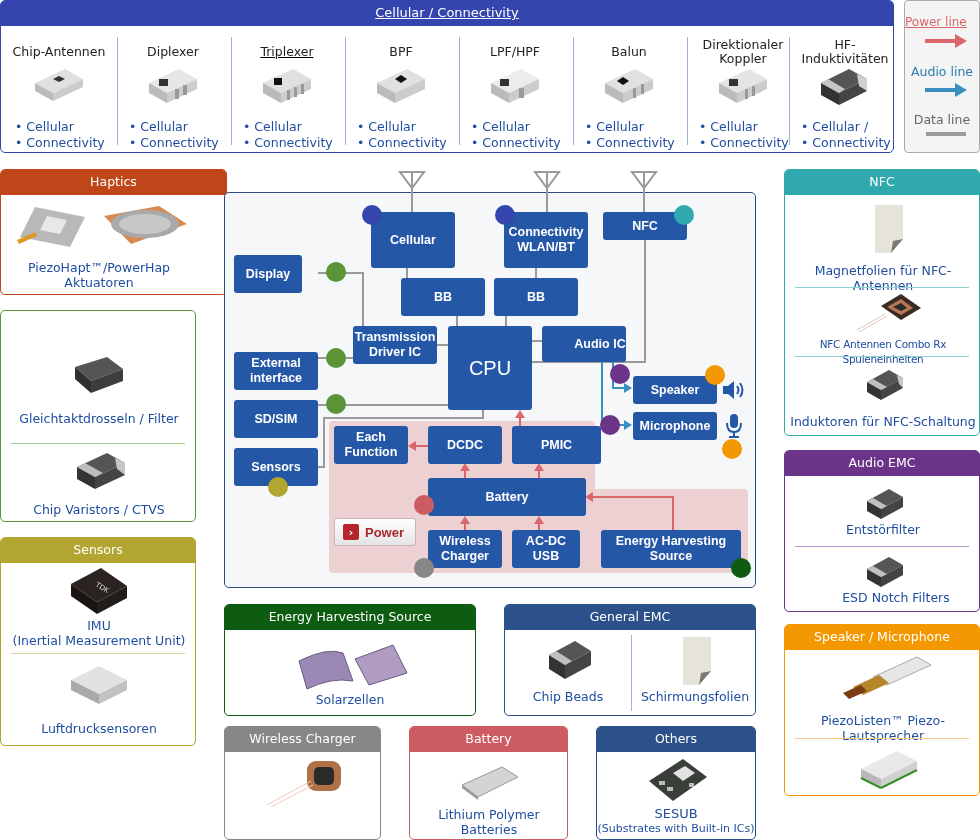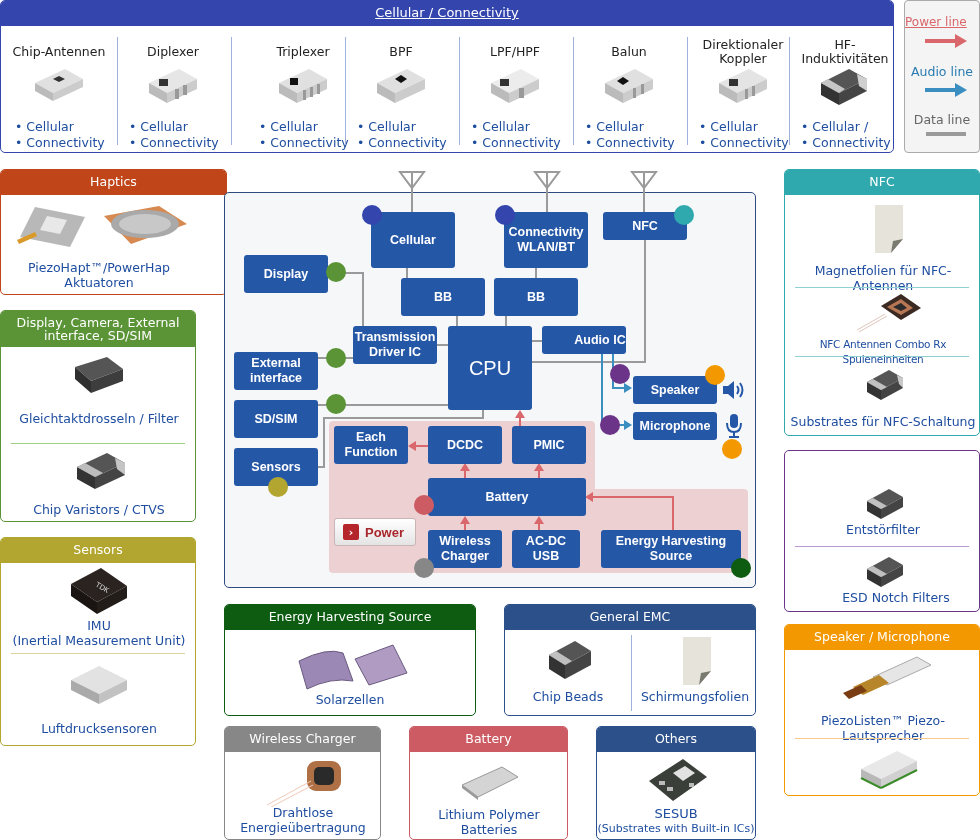--- a/index.html
+++ b/index.html
@@ -49,21 +49,21 @@
           <polygon points="22,28 52,14 52,24 22,38" fill="#ccc"></polygon>
           <rect x="14" y="14" width="9" height="7" fill="#333"></rect>
           <rect x="30" y="24" width="4" height="10" fill="#999"></rect>
           <rect x="38" y="20" width="4" height="10" fill="#999"></rect>
         </svg>
         <div class="cell-list">
           <div style="cursor: pointer;">Cellular</div>
           <div style="cursor: pointer;">Connectivity</div>
         </div>
       </div>
-      <div class="cell-col" style="left: 248px;">
+      <div class="cell-col" style="left: 232px; text-decoration: underline;">
         <div class="cell-title">Triplexer</div>
         <svg width="56" height="42" style="position: absolute; left: 26px; top: 28px;">
           <polygon points="4,18 34,4 52,14 22,28" fill="#e0e0e0"></polygon>
           <polygon points="4,18 22,28 22,38 4,28" fill="#bbb"></polygon>
           <polygon points="22,28 52,14 52,24 22,38" fill="#ccc"></polygon>
           <rect x="15" y="13" width="8" height="7" fill="#111"></rect>
           <rect x="28" y="25" width="3" height="10" fill="#999"></rect>
           <rect x="35" y="22" width="3" height="10" fill="#999"></rect>
           <rect x="42" y="19" width="3" height="10" fill="#999"></rect>
         </svg>
@@ -177,21 +177,20 @@
     </svg>
   <svg class="abs" style="left:98px;top:34px;" width="90" height="50">
       <polygon points="5,12 60,2 88,20 32,40" fill="#d68a52"></polygon>
       <ellipse cx="46" cy="20" rx="34" ry="14" fill="#a9a9a9"></ellipse>
       <ellipse cx="46" cy="20" rx="26" ry="10" fill="#c8c8c8"></ellipse>
     </svg>
   <div class="abs link" style="left: 10px; width: 176px; top: 90px; white-space: pre-line;">PiezoHapt™/PowerHap Aktuatoren</div>
 </div>
 
 <div class="panel" style="left:0;top:310px;width:196px;height:212px;border-color:#5a9436;">
-  <div class="panel-head" style="background:#5a9436;height:36px;font-size:12.5px;line-height:13px;padding-top:5px;">Display, Camera, External interface, SD/SIM</div>
   <svg class="abs" style="left:70px;top:42px;" width="56" height="44">
       <polygon points="4,14 36,4 52,16 20,28" fill="#555"></polygon>
       <polygon points="4,14 20,28 20,40 4,26" fill="#2f2f2f"></polygon>
       <polygon points="20,28 52,16 52,28 20,40" fill="#3d3d3d"></polygon>
     </svg>
   <div class="abs link" style="left: 4px; width: 188px; top: 100px; white-space: pre-line;">Gleichtaktdrosseln / Filter</div>
   <div class="sep" style="left:10px;width:174px;top:132px;background:#9ecf85;"></div>
   <svg class="abs" style="left:72px;top:138px;" width="56" height="44">
       <polygon points="4,18 34,4 52,14 22,28" fill="#555"></polygon>
       <polygon points="4,18 22,28 22,40 4,30" fill="#333"></polygon>
@@ -238,24 +237,25 @@
     </svg>
   <div class="abs link" style="left: 0px; width: 196px; top: 167px; font-size: 10.5px; letter-spacing: -0.3px; white-space: pre-line;">NFC Antennen Combo Rx Spuleneinheiten</div>
   <div class="sep" style="left:10px;width:174px;top:186px;background:#8fd1d3;"></div>
   <svg class="abs" style="left:78px;top:196px;" width="42" height="36">
       <polygon points="4,16 26,4 40,12 18,24" fill="#555"></polygon>
       <polygon points="4,16 18,24 18,34 4,26" fill="#333"></polygon>
       <polygon points="18,24 40,12 40,22 18,34" fill="#444"></polygon>
       <polygon points="4,16 10,13 24,21 18,24" fill="#c0c0c0"></polygon>
       <polygon points="34,9 40,12 40,22 36,18" fill="#c8c8c8"></polygon>
     </svg>
-  <div class="abs link" style="left: 2px; width: 192px; top: 244px; white-space: pre-line;">Substrates für NFC-Schaltung</div>
+  <div class="abs link" style="left: 2px; width: 192px; top: 244px; white-space: pre-line;">Induktoren für NFC-Schaltung</div>
 </div>
 
 <div class="panel" style="left:784px;top:450px;width:196px;height:162px;border-color:#6b3488;">
+  <div class="panel-head" style="background:#6b3488;height:25px;">Audio EMC</div>
   <svg class="abs" style="left:78px;top:34px;" width="42" height="36">
       <polygon points="4,16 26,4 40,12 18,24" fill="#555"></polygon>
       <polygon points="4,16 18,24 18,34 4,26" fill="#333"></polygon>
       <polygon points="18,24 40,12 40,22 18,34" fill="#444"></polygon>
       <polygon points="4,16 10,13 24,21 18,24" fill="#c0c0c0"></polygon>
     </svg>
   <div class="abs link" style="left: 2px; width: 192px; top: 71px; white-space: pre-line;">Entstörfilter</div>
   <div class="sep" style="left:10px;width:174px;top:95px;background:#b999cc;"></div>
   <svg class="abs" style="left:78px;top:102px;" width="42" height="36">
       <polygon points="4,16 26,4 40,12 18,24" fill="#555"></polygon>
@@ -358,37 +358,37 @@
 <div class="pline" style="left:588px;top:496px;width:86px;height:2px;"></div>
 <div class="pline" style="left:672px;top:496px;width:2px;height:36px;"></div>
 <svg class="abs" style="left:585px;top:492px;" width="8" height="10">
     <polygon points="8,0 0,5 8,10" fill="#d9676b"></polygon>
   </svg>
 
 <div class="blk" style="left: 371px; top: 212px; width: 84px; height: 56px; white-space: pre-line;">Cellular</div>
 <div class="blk" style="left:504px;top:212px;width:84px;height:56px;white-space:pre-line;">Connectivity
 WLAN/BT</div>
 <div class="blk" style="left: 603px; top: 212px; width: 84px; height: 28px; white-space: pre-line;">NFC</div>
-<div class="blk" style="left: 244px; top: 255px; width: 84px; height: 38px; white-space: pre-line;">Display</div>
+<div class="blk" style="left: 234px; top: 255px; width: 68px; height: 38px; white-space: pre-line;">Display</div>
 <div class="blk" style="left: 401px; top: 278px; width: 84px; height: 38px; white-space: pre-line;">BB</div>
 <div class="blk" style="left: 494px; top: 278px; width: 84px; height: 38px; white-space: pre-line;">BB</div>
 <div class="blk" style="left:353px;top:326px;width:84px;height:38px;white-space:pre-line;">Transmission
 Driver IC</div>
 <div class="blk" style="left: 448px; top: 326px; width: 84px; height: 84px; font-size: 20px; font-weight: normal; white-space: pre-line;">CPU</div>
-<div class="blk" style="left: 542px; top: 326px; width: 84px; height: 28px; white-space: pre-line; padding-left: 32px;">Audio IC</div>
+<div class="blk" style="left: 542px; top: 326px; width: 84px; height: 36px; white-space: pre-line; padding-left: 32px;">Audio IC</div>
 <div class="blk" style="left:234px;top:352px;width:84px;height:38px;white-space:pre-line;">External
 interface</div>
 <div class="blk" style="left: 234px; top: 400px; width: 84px; height: 38px; white-space: pre-line;">SD/SIM</div>
 <div class="blk" style="left: 234px; top: 448px; width: 84px; height: 38px; white-space: pre-line;">Sensors</div>
 <div class="blk" style="left: 633px; top: 376px; width: 84px; height: 28px; white-space: pre-line;">Speaker</div>
 <div class="blk" style="left: 633px; top: 412px; width: 84px; height: 28px; white-space: pre-line;">Microphone</div>
 <div class="blk" style="left:334px;top:426px;width:74px;height:38px;white-space:pre-line;">Each
 Function</div>
 <div class="blk" style="left: 428px; top: 426px; width: 74px; height: 38px; white-space: pre-line;">DCDC</div>
-<div class="blk" style="left: 512px; top: 426px; width: 74px; height: 38px; white-space: pre-line;">PMIC</div>
+<div class="blk" style="left: 512px; top: 426px; width: 89px; height: 38px; white-space: pre-line;">PMIC</div>
 <div class="blk" style="left: 428px; top: 478px; width: 158px; height: 38px; white-space: pre-line;">Battery</div>
 <div class="blk" style="left:428px;top:530px;width:74px;height:38px;white-space:pre-line;">Wireless
 Charger</div>
 <div class="blk" style="left:512px;top:530px;width:68px;height:38px;white-space:pre-line;">AC-DC
 USB</div>
 <div class="blk" style="left:601px;top:530px;width:140px;height:38px;white-space:pre-line;">Energy Harvesting
 Source</div>
 
 <div class="abs" style="left:334px;top:518px;width:82px;height:28px;background:linear-gradient(#fff,#e4e4e4);border:1px solid #c9b5b5;border-radius:3px;display:flex;align-items:center;padding-left:8px;cursor:pointer;">
   <span style="width:16px;height:16px;background:#b4262c;color:#fff;border-radius:2px;font-size:11px;display:flex;align-items:center;justify-content:center;font-weight:bold;">›</span>
@@ -449,21 +449,20 @@
 </div>
 
 <div class="panel" style="left:224px;top:726px;width:157px;height:114px;border-color:#878787;">
   <div class="panel-head" style="background:#878787;height:25px;">Wireless Charger</div>
   <svg class="abs" style="left:40px;top:30px;" width="100" height="50">
       <rect x="42" y="4" width="34" height="30" rx="9" fill="#b07045"></rect>
       <rect x="49" y="10" width="20" height="18" rx="5" fill="#2a2a2a"></rect>
       <line x1="2" y1="48" x2="46" y2="24" stroke="#f1c9b8"></line>
       <line x1="6" y1="50" x2="48" y2="28" stroke="#f1c9b8"></line>
     </svg>
-  <div class="abs link" style="left: 6px; width: 144px; top: 78px; white-space: pre-line;">Drahtlose Energieübertragung</div>
 </div>
 
 <div class="panel" style="left:409px;top:726px;width:159px;height:114px;border-color:#cc5b63;">
   <div class="panel-head" style="background:#cc5b63;height:25px;">Battery</div>
   <svg class="abs" style="left:50px;top:38px;" width="60" height="36">
       <polygon points="2,20 42,2 58,12 18,32" fill="#d4d4d4" stroke="#999"></polygon>
       <polygon points="2,20 18,32 18,35 2,23" fill="#999"></polygon>
     </svg>
   <div class="abs link" style="left: 20px; width: 118px; top: 80px; white-space: pre-line;">Lithium Polymer Batteries</div>
 </div>

